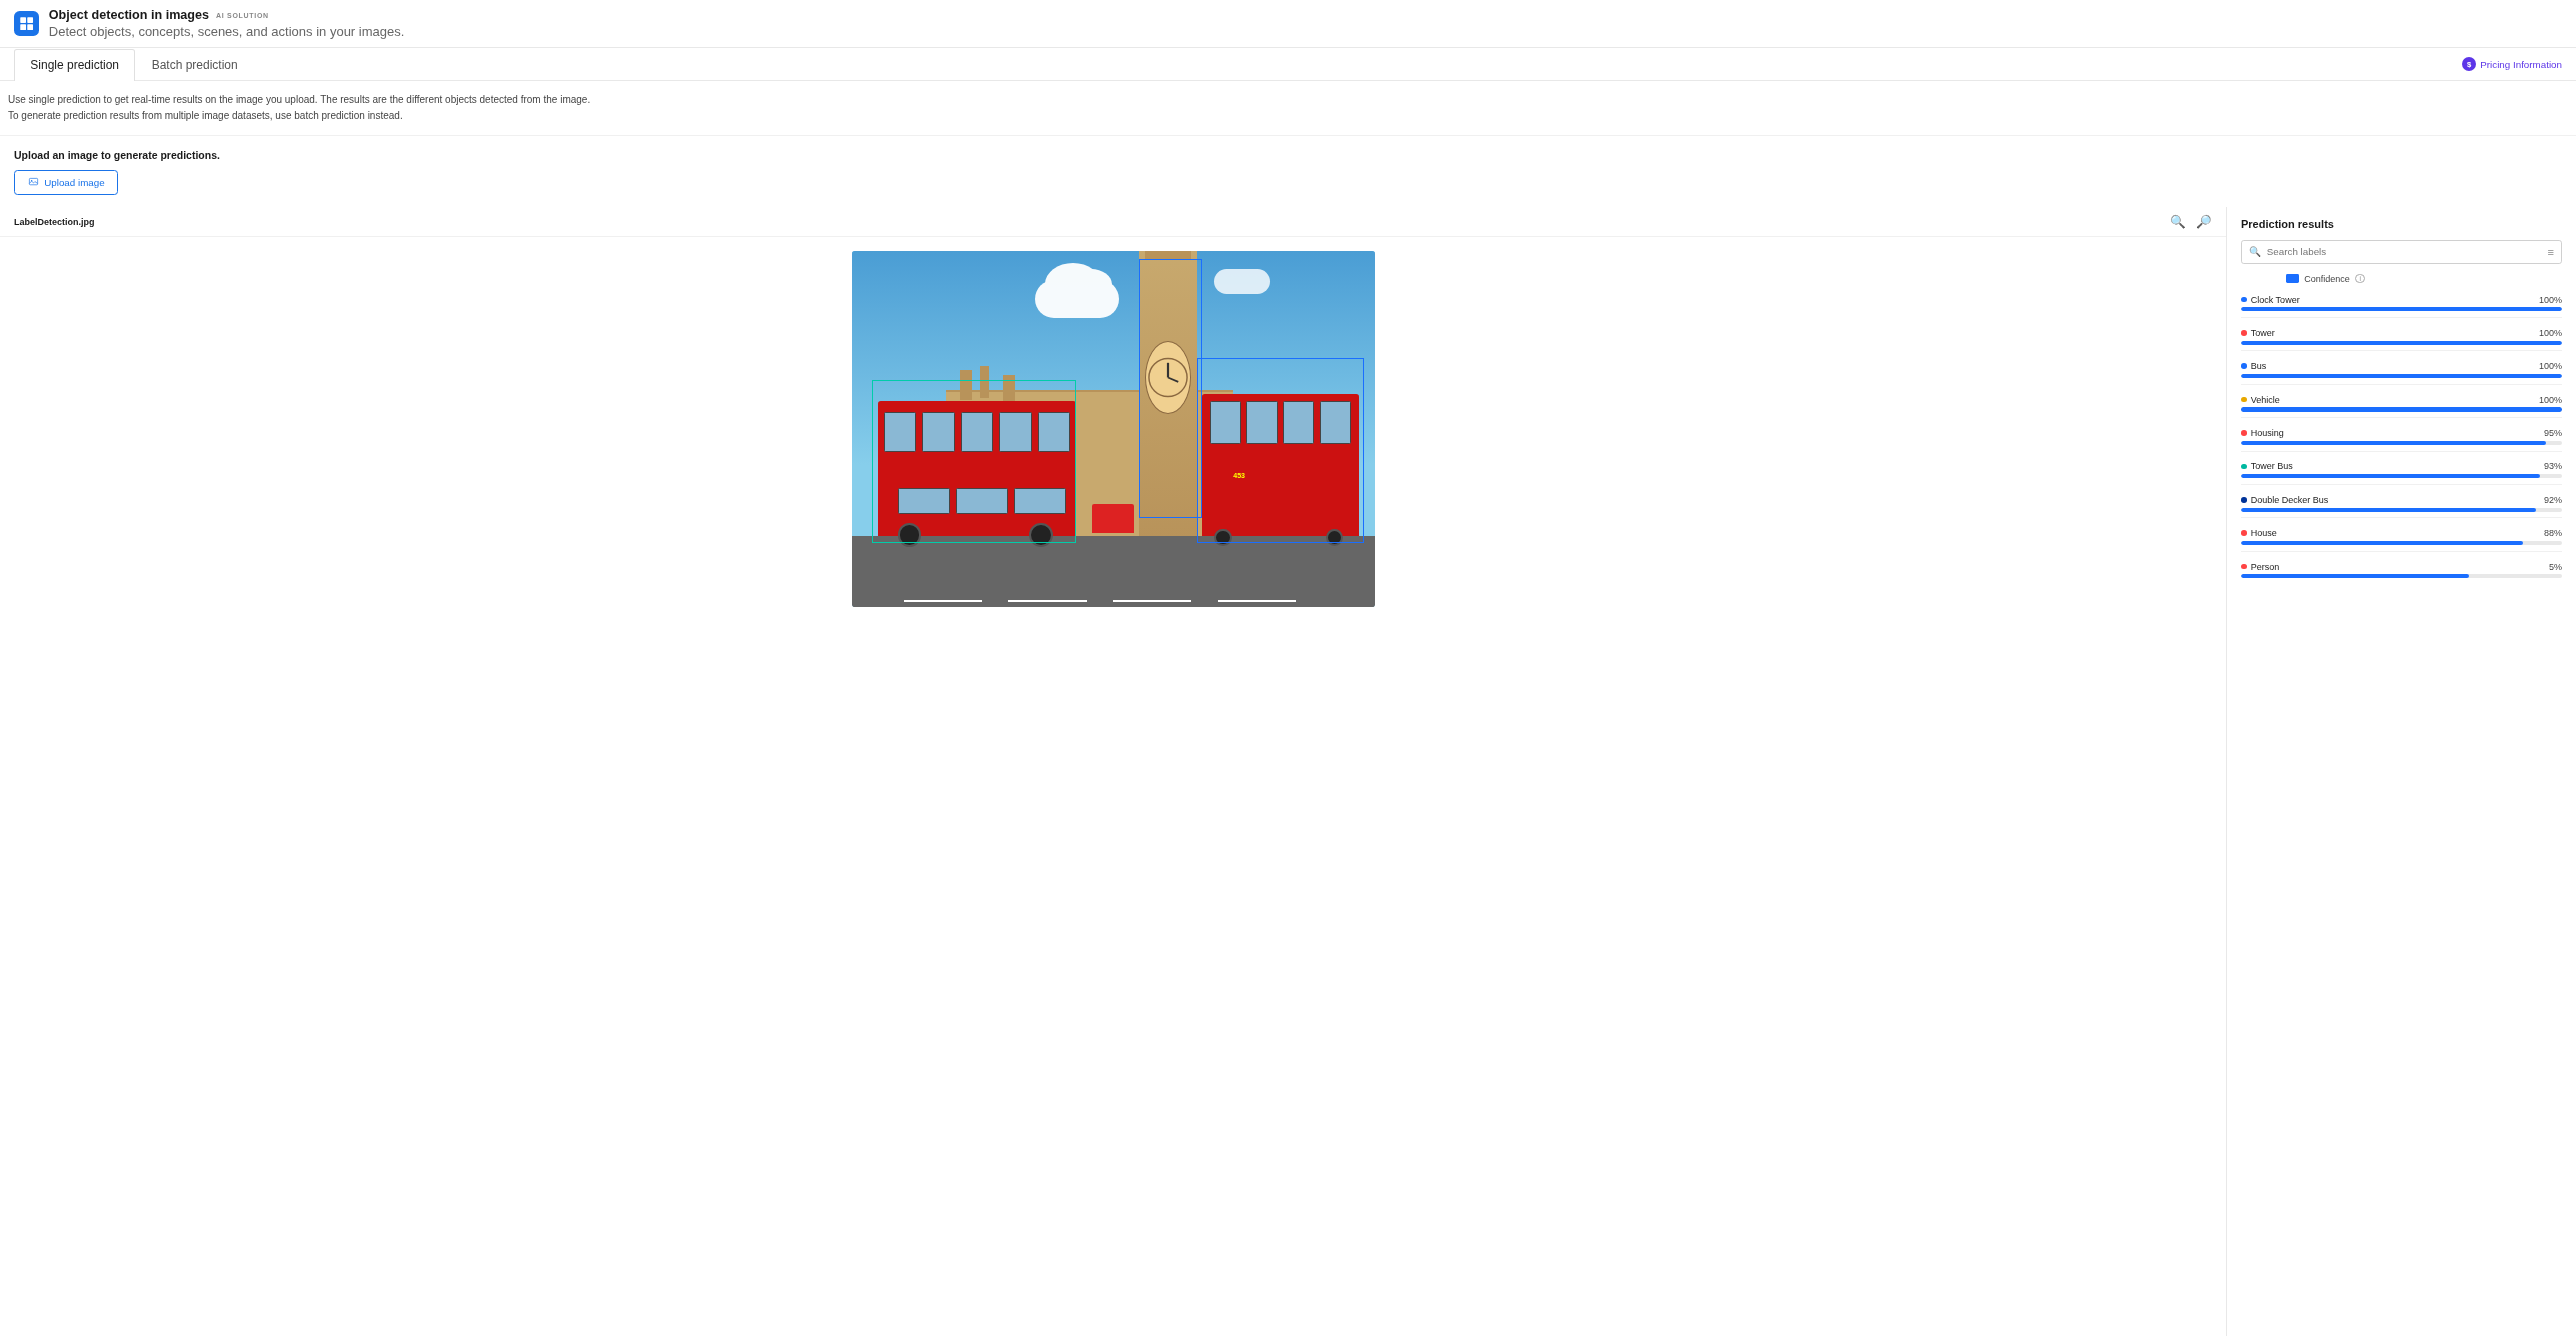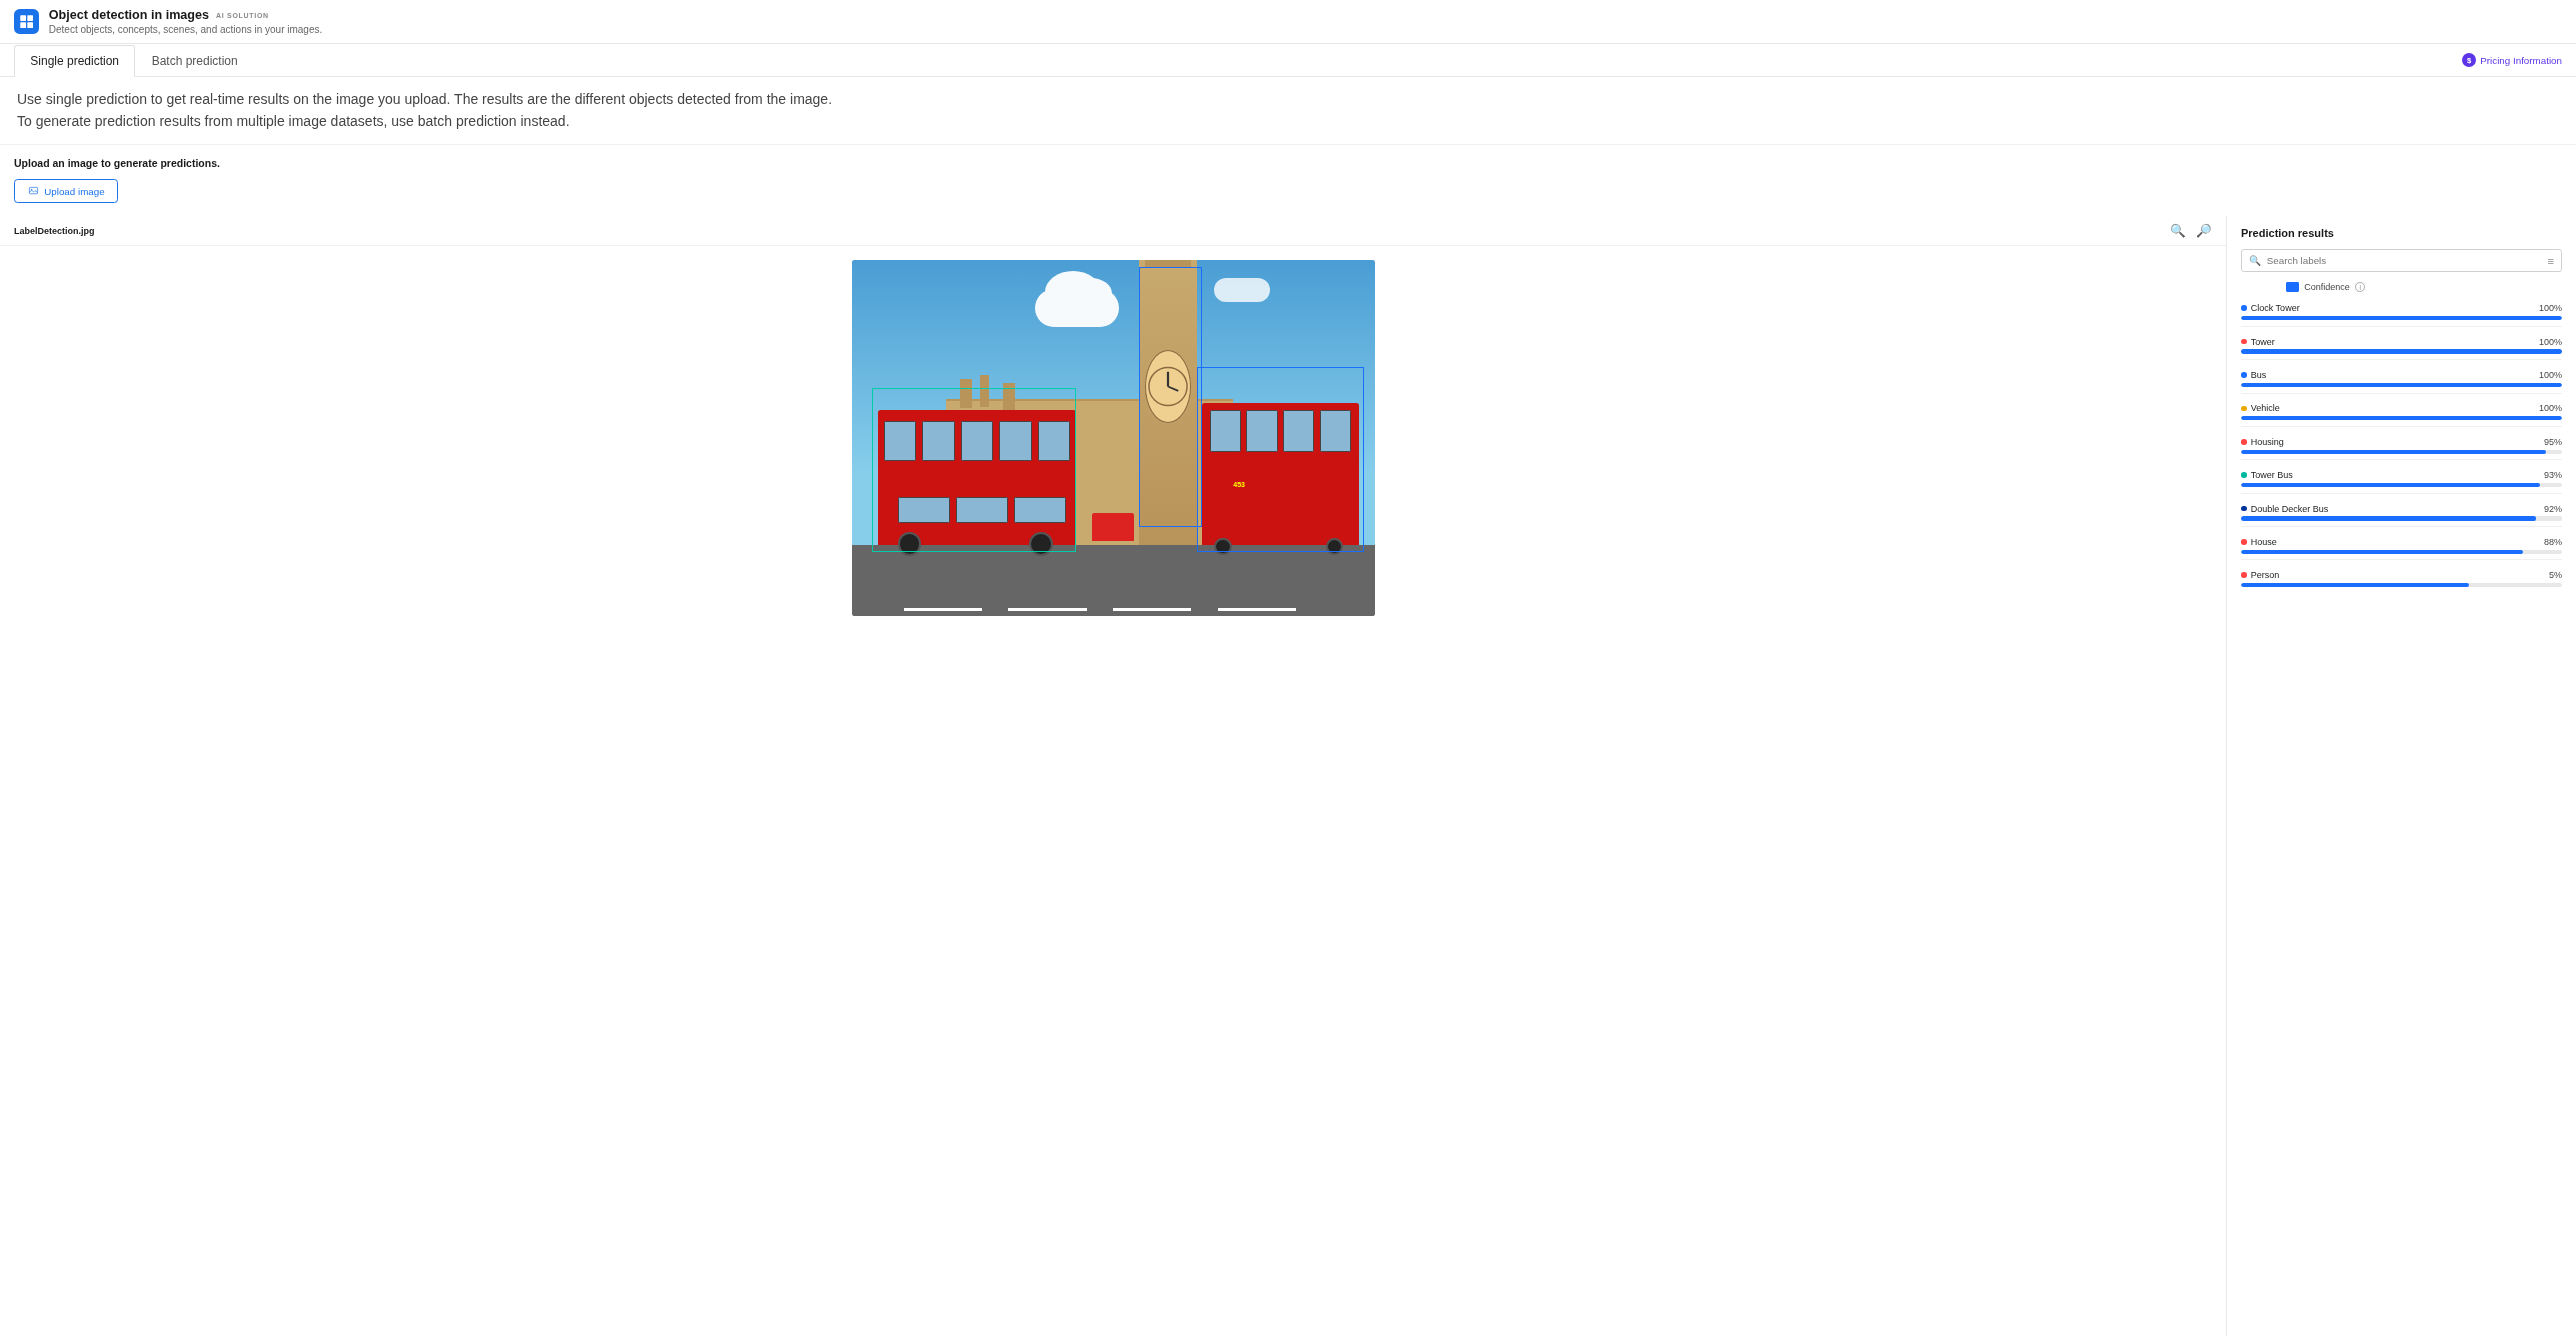--- a/index.html
+++ b/index.html
@@ -3,30 +3,30 @@
   <meta charset="utf-8">
   <style>
     * { box-sizing: border-box; margin: 0; padding: 0; }
     body { font-family: -apple-system, BlinkMacSystemFont, 'Segoe UI', sans-serif; background: #fff; color: #222; font-size: 9.8px; }
 
     .header { display: flex; align-items: center; padding: 8.4px 14px; border-bottom: 0.7px solid #e8e8e8; }
     .header-logo { width: 25px; height: 25px; background: #1a73e8; border-radius: 5.6px; display: flex; align-items: center; justify-content: center; margin-right: 9.8px; flex-shrink: 0; }
     .header-logo svg { width: 15.3px; height: 15.3px; fill: white; }
     .header-title { font-size: 12.6px; font-weight: 700; color: #1a1a1a; }
     .header-badge { font-size: 7px; font-weight: 600; color: #888; text-transform: uppercase; letter-spacing: 0.7px; margin-left: 7px; }
-    .header-subtitle { font-size: 10px; color: #666; margin-top: 1.4px; }
+    .header-subtitle { font-size: 13px; color: #666; margin-top: 1.4px; }
 
     .tabs-row { display: flex; align-items: center; padding: 0 14px; border-bottom: 0.7px solid #e8e8e8; justify-content: space-between; }
     .tabs { display: flex; gap: 0; }
     .tab { padding: 8.4px 15.3px; font-size: 12px; cursor: pointer; border: 0.7px solid transparent; border-bottom: none; border-radius: 2.8px 2.8px 0 0; color: #555; background: transparent; }
     .tab.active { border-color: #e0e0e0; background: #fff; color: #222; font-weight: 500; position: relative; bottom: -0.7px; }
     .pricing-link { display: flex; align-items: center; gap: 4.2px; color: #5c35e8; font-size: 9.8px; font-weight: 500; cursor: pointer; padding: 8.4px 0; }
     .pricing-icon { width: 14px; height: 14px; border-radius: 50%; background: #5c35e8; display: flex; align-items: center; justify-content: center; color: white; font-size: 7.7px; font-weight: 700; }
 
-    .description { padding: 11px 17px; font-size: 14px; color: #444; line-height: 1.6; border-bottom: 0.7px solid #f0f0f0; }
+    .description { padding: 11px 8px; font-size: 10px; color: #444; line-height: 1.6; border-bottom: 0.7px solid #f0f0f0; }
 
     .upload-section { padding: 12.6px 14px; }
     .upload-heading { font-size: 10.5px; font-weight: 600; color: #1a1a1a; margin-bottom: 9.8px; }
     .upload-button { display: inline-flex; align-items: center; gap: 5.6px; border: 1px solid #1a73e8; color: #1a73e8; background: #fff; padding: 5.6px 12.6px; border-radius: 3.5px; font-size: 9.8px; font-weight: 500; cursor: pointer; }
     .upload-button svg { width: 11px; height: 11px; fill: #1a73e8; }
 
     .main-content { display: flex; height: calc(100vh - 126px); }
 
     .image-panel { flex: 1; border-right: 0.7px solid #e8e8e8; overflow: hidden; position: relative; }
     .image-panel-header { display: flex; align-items: center; justify-content: space-between; padding: 7px 14px; border-bottom: 0.7px solid #f0f0f0; }

